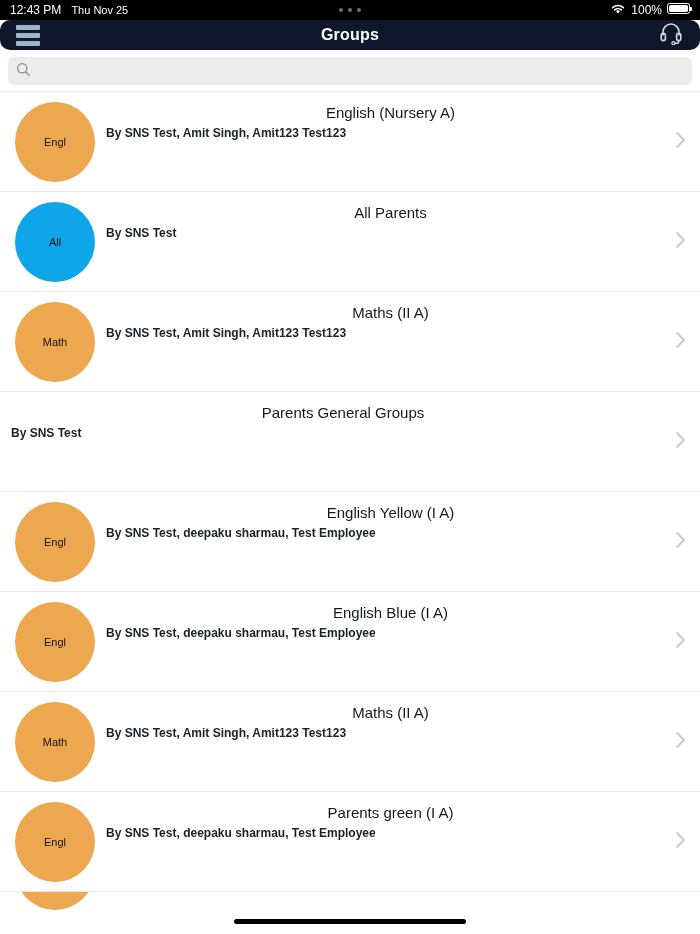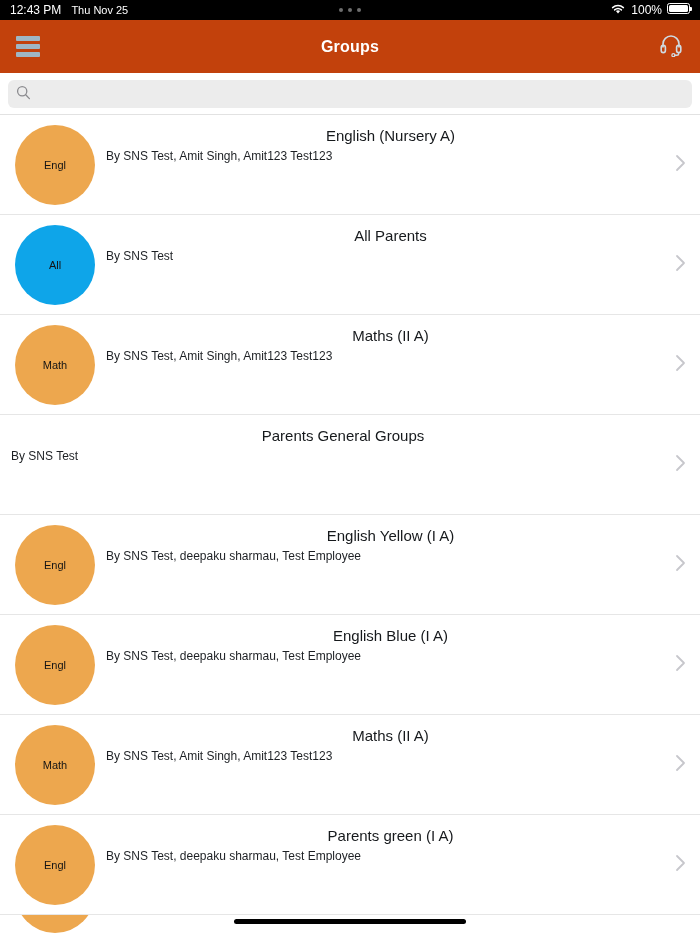--- a/index.html
+++ b/index.html
@@ -37,22 +37,22 @@
     content:""; position:absolute; right:-3px; top:3px;
     width:2px; height:4px; background:#ffffff; border-radius:0 1px 1px 0;
   }
   .battery-fill {
     position:absolute; left:1px; top:1px; bottom:1px;
     background:#ffffff; border-radius:1.5px;
   }
 
   
   .navbar {
-    height:53px; background:#c2410c; position:relative;
-    display:flex; align-items:center; padding:0 16px;
+    height:30px; background:#0f172a; position:relative;
+    display:flex; align-items:center; padding:0 16px;border-radius:10px;
   }
   .hamburger { width:24px; cursor:pointer; display:flex; flex-direction:column; gap:3px; }
   .hamburger span { display:block; height:5px; background:#9fb6c4; border-radius:1px; }
   .nav-title {
     position:absolute; left:50%; top:50%; transform:translate(-50%,-50%);
     color:#ffffff; font-size:16px; font-weight:bold; letter-spacing:.2px;
   }
   .headset { margin-left:auto; cursor:pointer; display:block; }
 
   
@@ -75,21 +75,21 @@
     height:100px; position:relative; display:flex; align-items:center;
     border-bottom:1px solid #e6e6e6; background:#ffffff; cursor:pointer;
   }
   .avatar {
     width:80px; height:80px; border-radius:50%;
     display:flex; align-items:center; justify-content:center;
     font-size:11px; color:#141414; flex:0 0 auto; margin-left:15px;
   }
   .row-text { margin-left:11px; flex:1; align-self:flex-start; padding-top:12px; }
   .row-title { font-size:15px; color:#16191c; line-height:18px;text-align:center; }
-  .row-sub { font-size:12px; font-weight:normal; color:#1d2024; line-height:16px; margin-top:3px; }
+  .row-sub { font-size:12px; font-weight:bold; color:#1d2024; line-height:16px; margin-top:3px; }
   .chevron { margin-right:14px; flex:0 0 auto; }
 
   
   .row-partial { height:18px; overflow:hidden; border-bottom:none; }
   .row-partial .avatar { margin-top:-62px; }
 
   
   .home-bar-area {
     position:absolute; left:0; right:0; bottom:0; height:26px;
     display:flex; align-items:center; justify-content:center;

